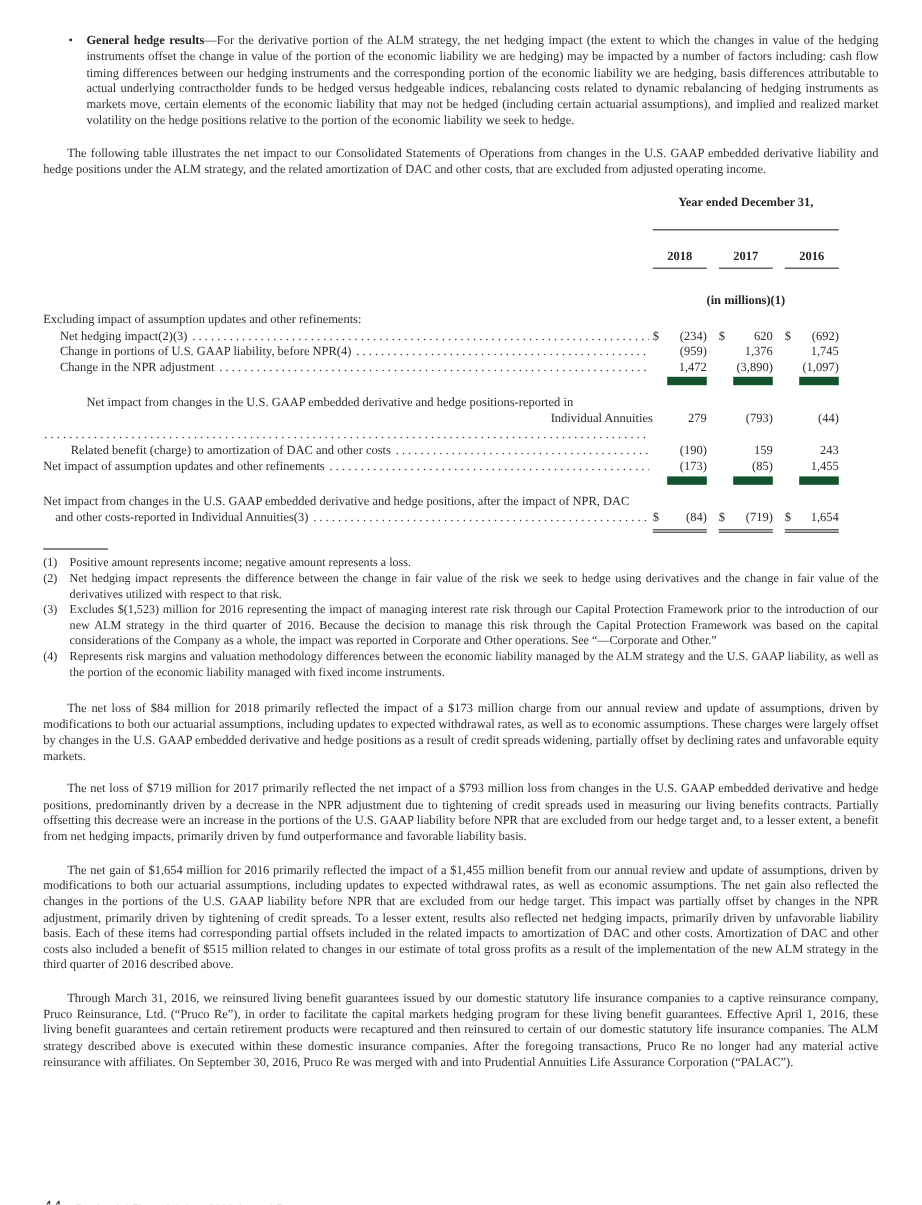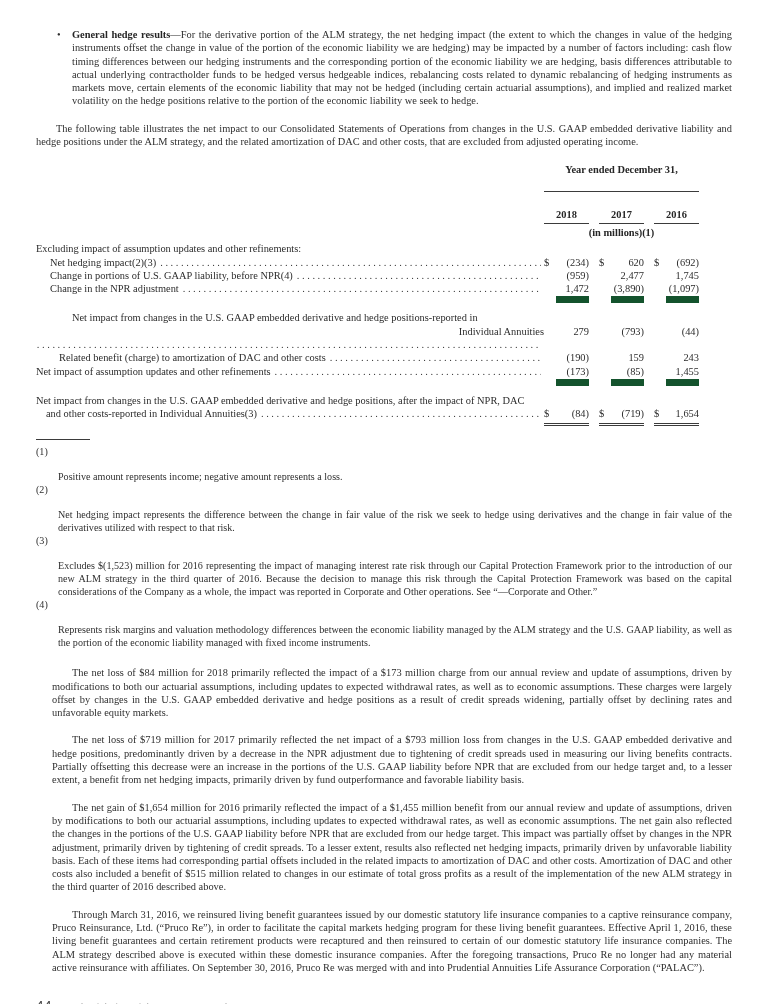--- a/index.html
+++ b/index.html
@@ -18,21 +18,21 @@
   .bullet-body{flex:1;font-size:10.4px;line-height:13.3px;text-align:justify;}
   .bold{font-weight:bold;color:#262626;}
   
   .fintable{font-size:10.4px;line-height:13.3px;color:#2c2c2c;margin-top:15px;}
   .thead{display:flex;margin-bottom:3px;}
   .thead-spacer{flex:1;}
   .thead-right{width:155px;margin-right:33px;font-weight:bold;text-align:center;color:#262626;}
   .period{border-bottom:1px solid #3b3b3b;padding-bottom:14px;white-space:nowrap;}
   .yearrow{display:flex;gap:10px;margin-top:16px;}
   .ycell{width:45px;text-align:center;border-bottom:1px solid #3b3b3b;padding-bottom:2px;}
-  .units{margin-top:2px;white-space:nowrap;}
+  .units{margin-top:20px;white-space:nowrap;}
   .trow{display:flex;align-items:baseline;}
   .tlabel{display:flex;align-items:flex-end;flex:1;min-width:0;white-space:nowrap;overflow:hidden;}
   .tlabel-full{white-space:nowrap;overflow:hidden;}
   .lbl{flex:none;}
   .leader{flex:1;overflow:hidden;white-space:nowrap;margin:0 3px 0 4px;color:#2c2c2c;}
   .leader::after{content:"..................................................................................................................................................................................................";letter-spacing:2.6px;font-size:10.4px;}
   .tvals{display:flex;gap:10px;width:155px;margin-right:33px;flex:none;}
   .tcell{width:45px;display:flex;align-items:baseline;}
   .dollar{flex:none;}
   .num{margin-left:auto;text-align:right;}
@@ -42,22 +42,22 @@
   .i0{padding-left:0;}
   .i1{padding-left:14px;}
   .i1b{padding-left:23px;}
   .i2{padding-left:36px;}
   .i3{padding-left:46px;flex-direction:column;}
   .i4{padding-left:10px;}
   
   .fn-rule{width:54px;border-top:1px solid #3b3b3b;margin:13px 0 5px 0;}
   .footnote{display:flex;font-size:10.1px;line-height:13.1px;}
   .fn-marker{width:22px;flex:none;}
-  .fn-text{flex:1;text-align:justify;margin-top:25px;}
-  .paragraphs{margin-top:17px;margin-left:16px;}
+  .fn-text{flex:1;text-align:justify;}
+  .paragraphs{margin-top:17px;}
   
   .footer{position:absolute;left:36px;top:998px;display:flex;align-items:baseline;
     font-family:"Liberation Sans", sans-serif;}
   .page-number{font-size:13.5px;color:#3d3d3d;letter-spacing:0.5px;}
   .report-name{font-size:9px;color:#9b9b9b;margin-left:11px;letter-spacing:0.35px;}
 </style>
 </head>
 <body>
 
 <div class="page">
@@ -113,21 +113,21 @@
     <div class="trow">
       <div class="tlabel i1">
           <span class="lbl">Change in portions of U.S. GAAP liability, before NPR(4)</span>
           <span class="leader"></span>
         </div>
       <div class="tvals">
         <div class="tcell">
             <span class="num">(959)</span>
           </div>
         <div class="tcell">
-            <span class="num">2,477</span>
+            <span class="num">1,376</span>
           </div>
         <div class="tcell">
             <span class="num">1,745</span>
           </div>
       </div>
     </div>
 
     <div class="trow u1">
       <div class="tlabel i1">
           <span class="lbl">Change in the NPR adjustment</span>

